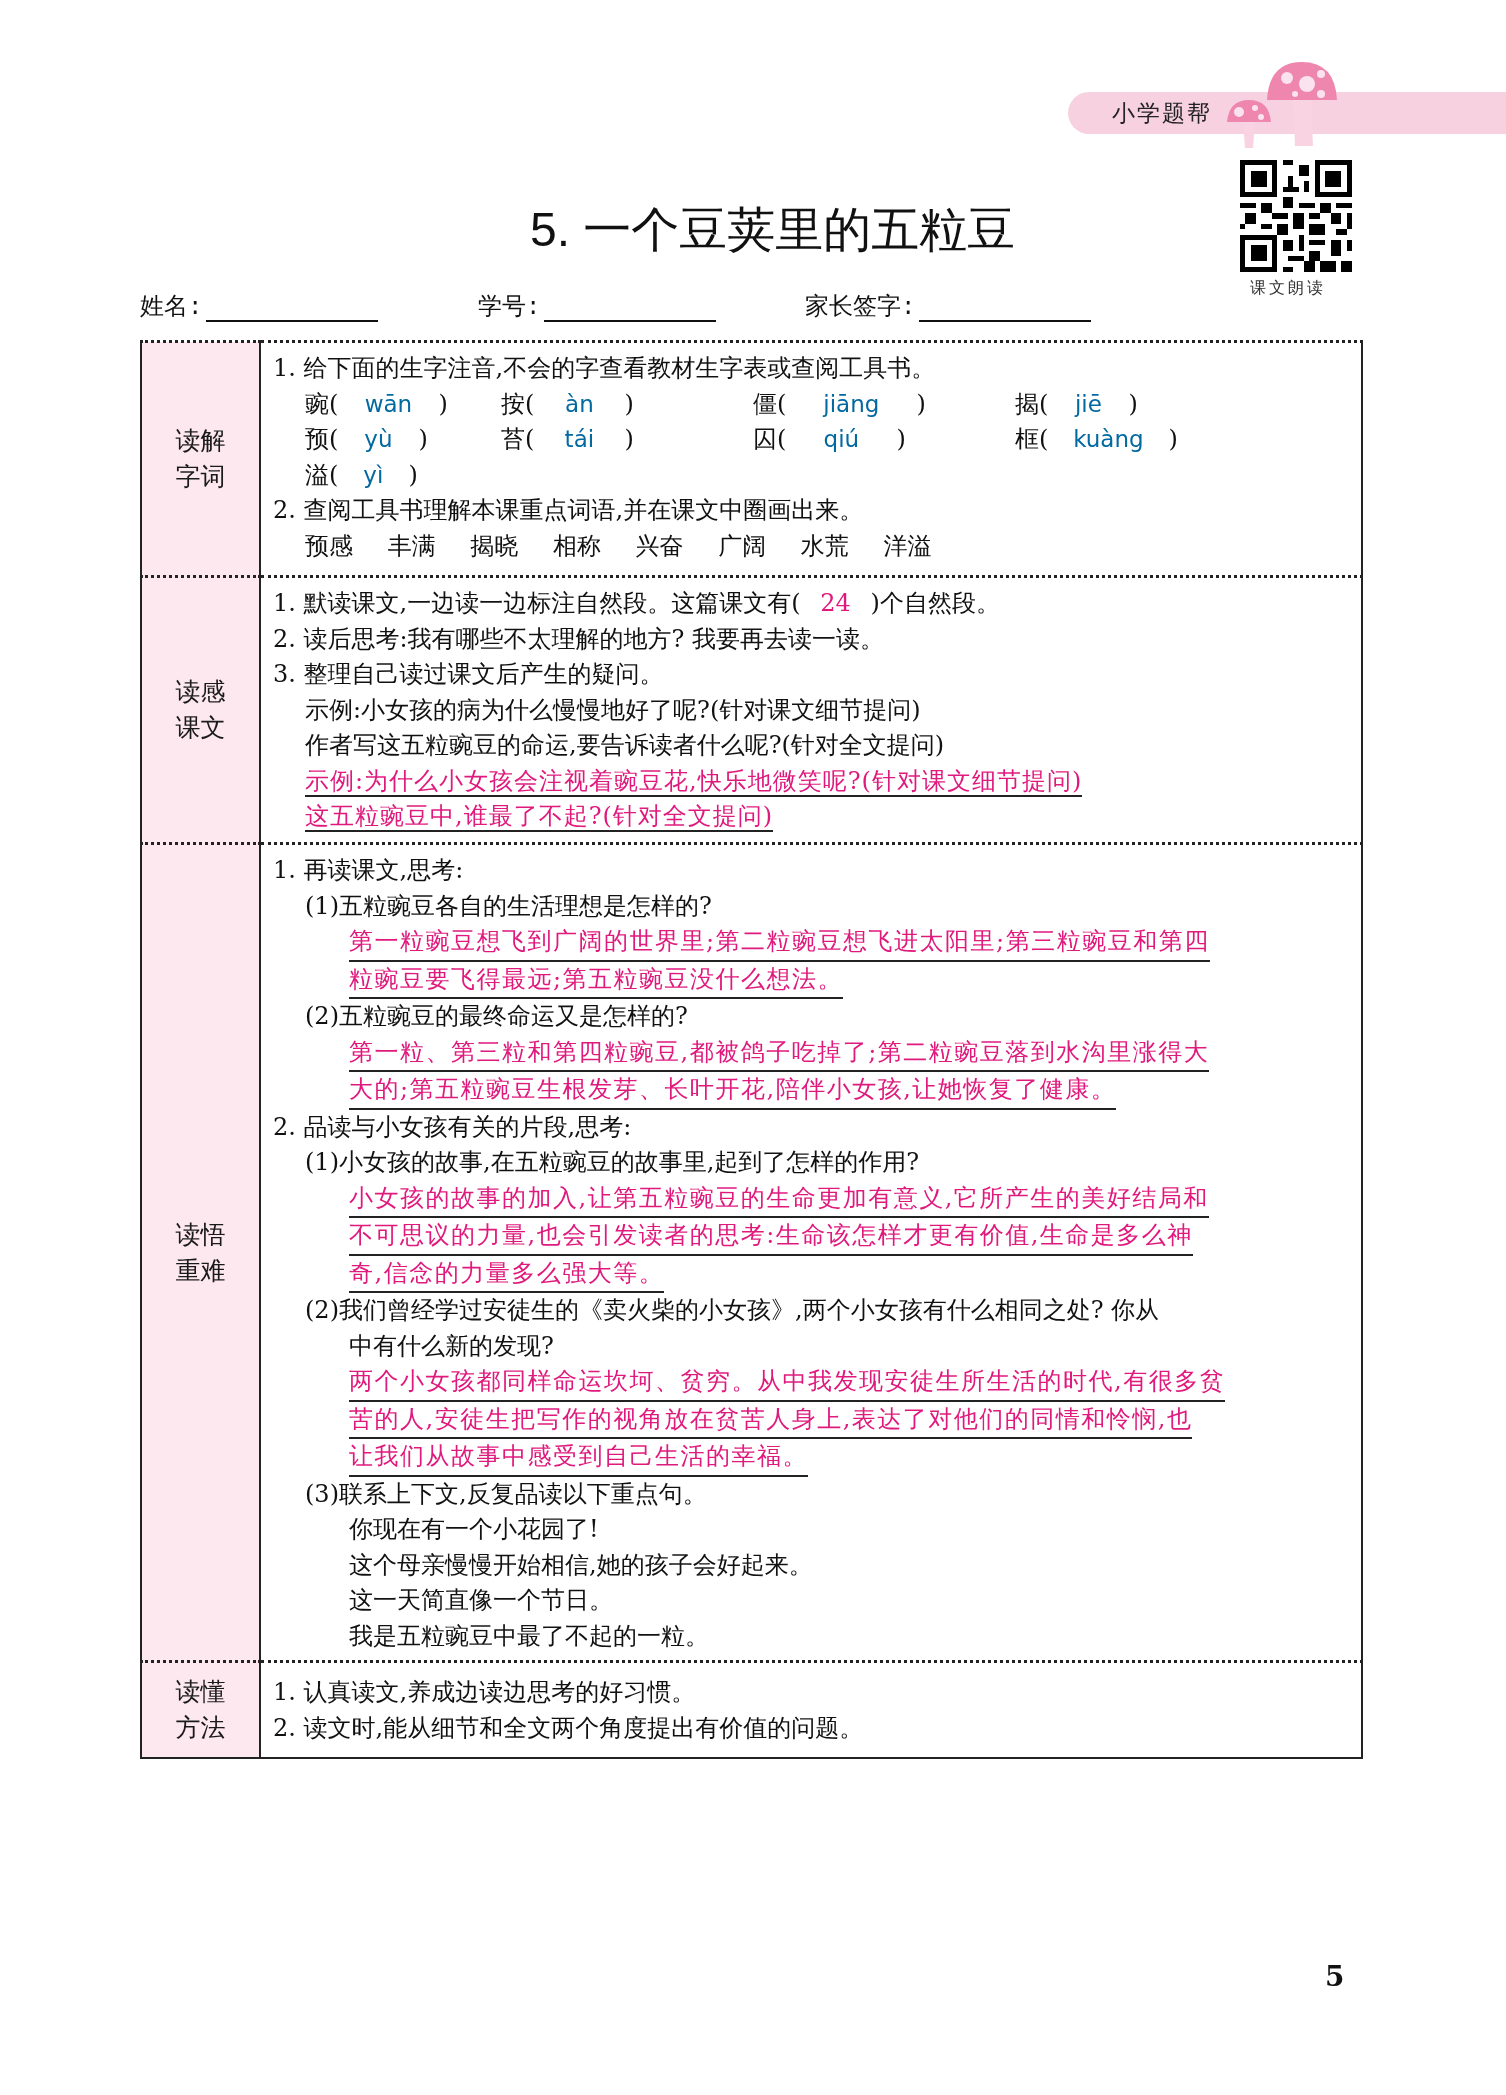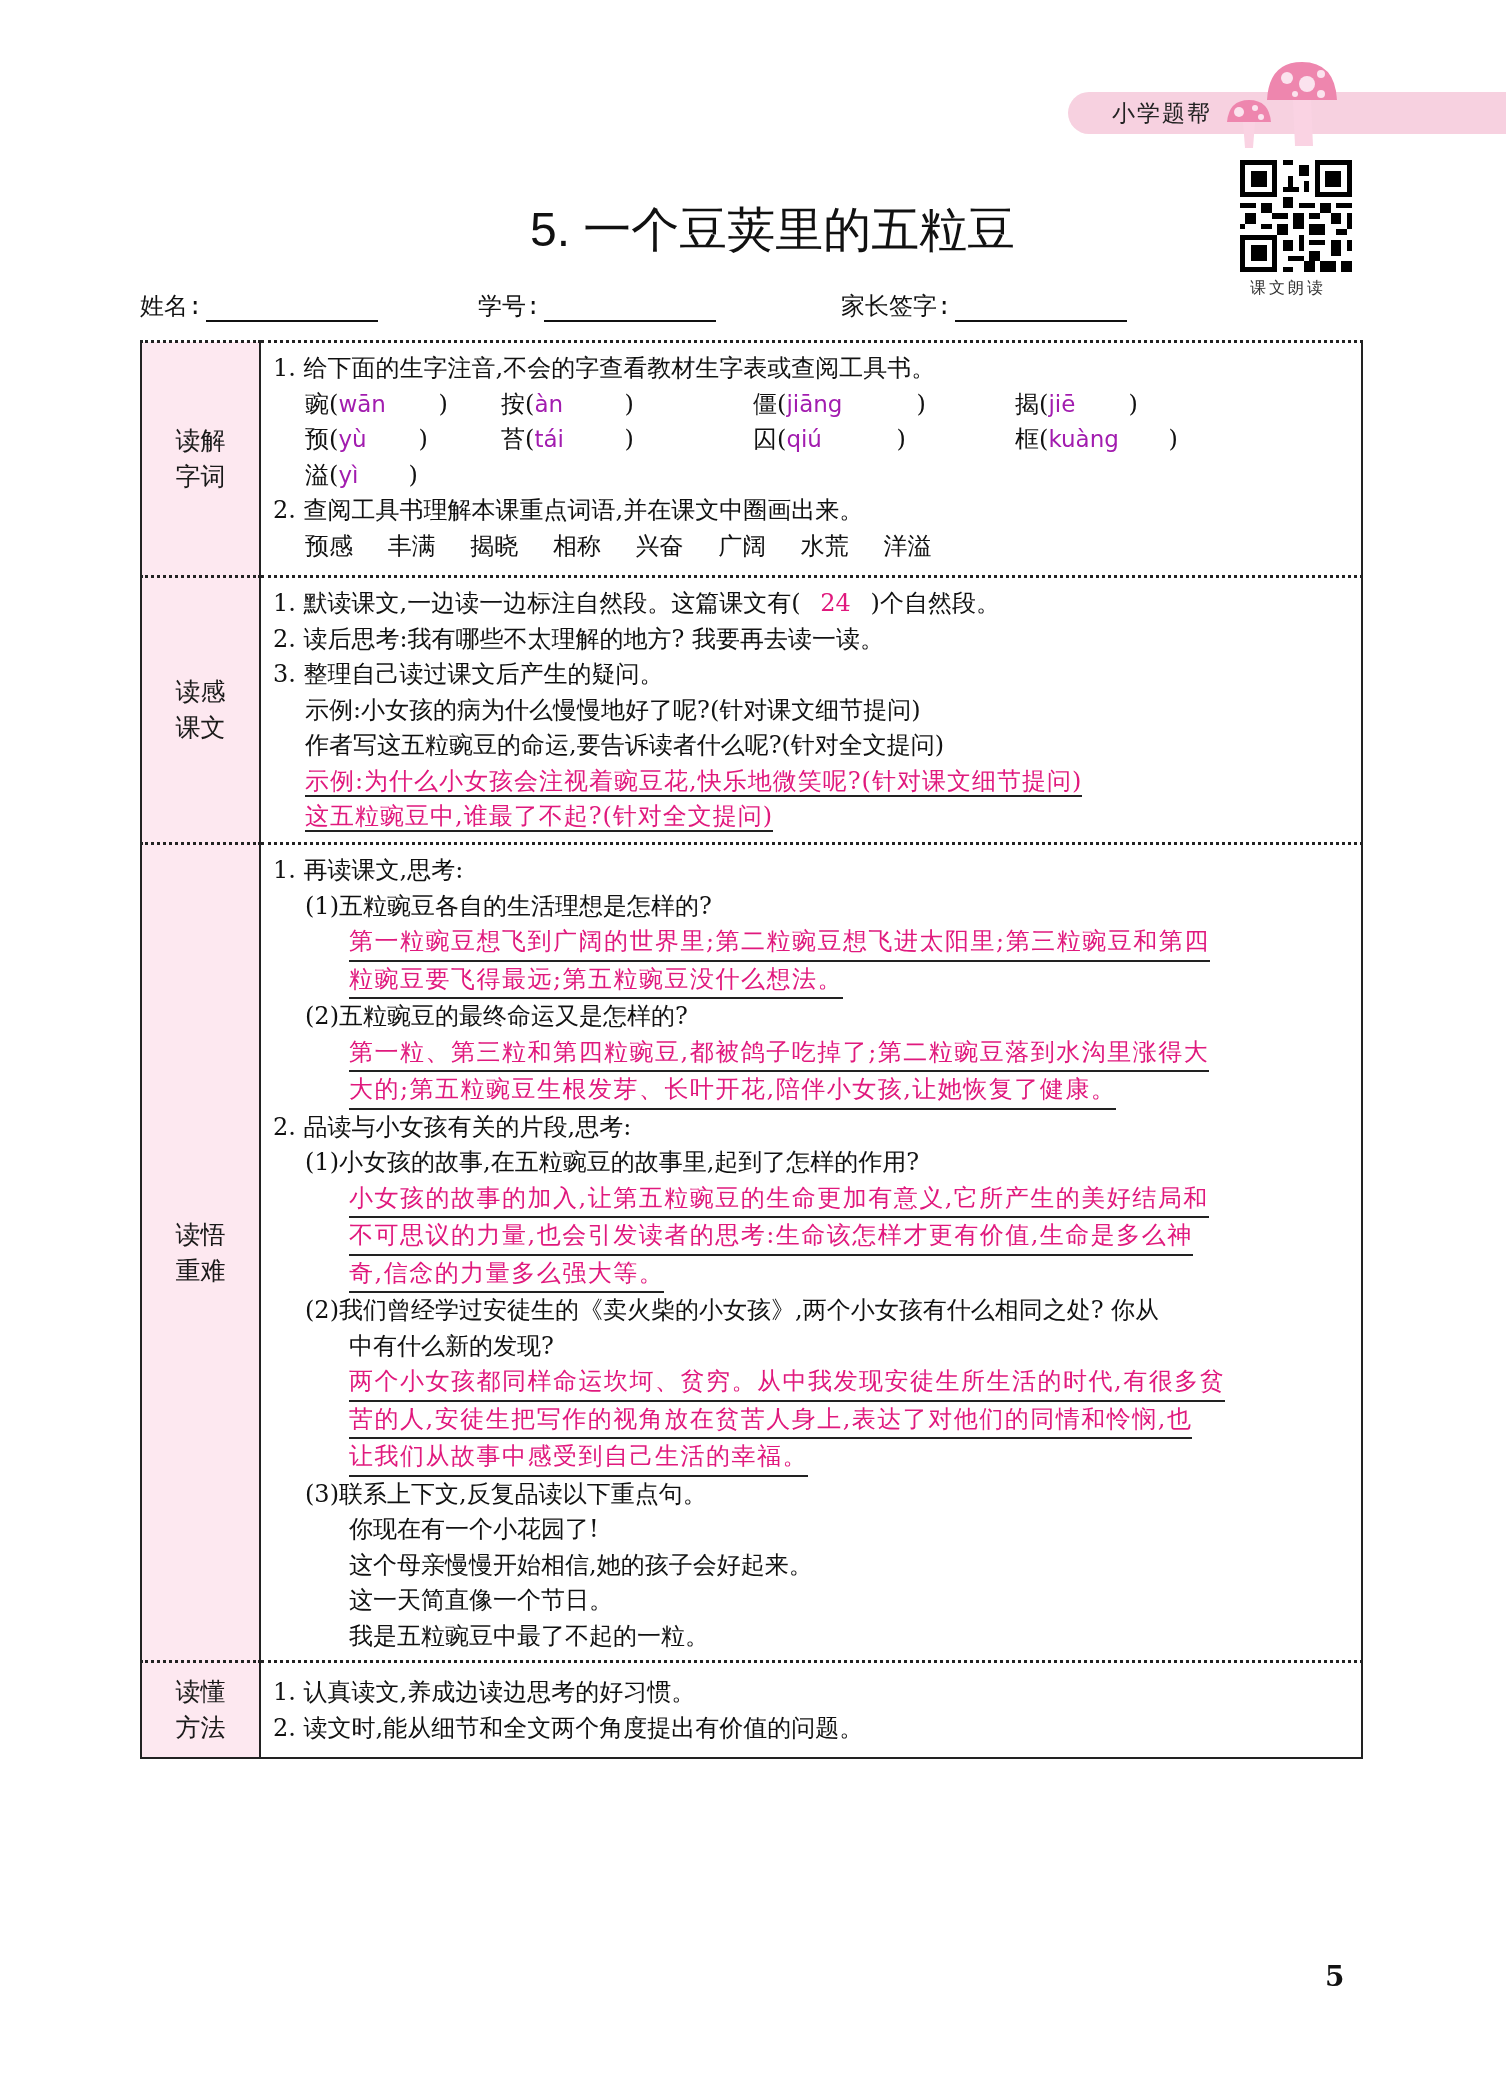--- a/index.html
+++ b/index.html
@@ -27,21 +27,21 @@
   td.content { padding:8px 10px 6px 12px !important; font-size:24px; line-height:35.5px; }
   .line { white-space:nowrap; }
   .ind1 { padding-left:32px; }
   .ind2 { padding-left:76px; }
   .pink { color:#e0197d; }
   .ans { color:#e0197d; border-bottom:2px solid #222; display:inline; letter-spacing:1px; }
   .ans-block { padding-left:76px; color:#e0197d; font-size:24px; }
   .ans-block .al { border-bottom:2px solid #222; display:block; white-space:nowrap; letter-spacing:1.5px; width:fit-content; }
   .py-row { display:flex; padding-left:32px; }
   .py-item { display:flex; }
-  .py-ans { color:#a21caf; font-family:"DejaVu Sans","Liberation Sans",sans-serif; font-size:23px; display:inline-block; }
+  .py-ans { color:#0369a1; font-family:"DejaVu Sans","Liberation Sans",sans-serif; font-size:23px; display:inline-block; text-align:center; }
   .words span { margin-right:27px; }
   .blank-line { display:inline-block; border-bottom:2px solid #222; vertical-align:bottom; }
   .page-num { position:absolute; left:1325px; top:1960px; font-size:28px; font-weight:bold;
               font-family:"DejaVu Serif","Liberation Serif",serif; }
 </style>
 </head>
 <body>
 
 <div class="banner"></div>
 <div class="banner-text">小学题帮</div>
@@ -121,21 +121,21 @@
 
 <div class="info-row">
   <div class="info-field" style="left:0">
     <span>姓名:</span>
     <span class="info-line" style="width:172px"></span>
   </div>
   <div class="info-field" style="left:338px">
     <span>学号:</span>
     <span class="info-line" style="width:172px"></span>
   </div>
-  <div class="info-field" style="left:701px">
+  <div class="info-field" style="left:665px">
     <span>家长签字:</span>
     <span class="info-line" style="width:172px"></span>
   </div>
 </div>
 
 <table class="sheet">
 
   <tbody>
 
   <tr class="sep" style="height:235px">

